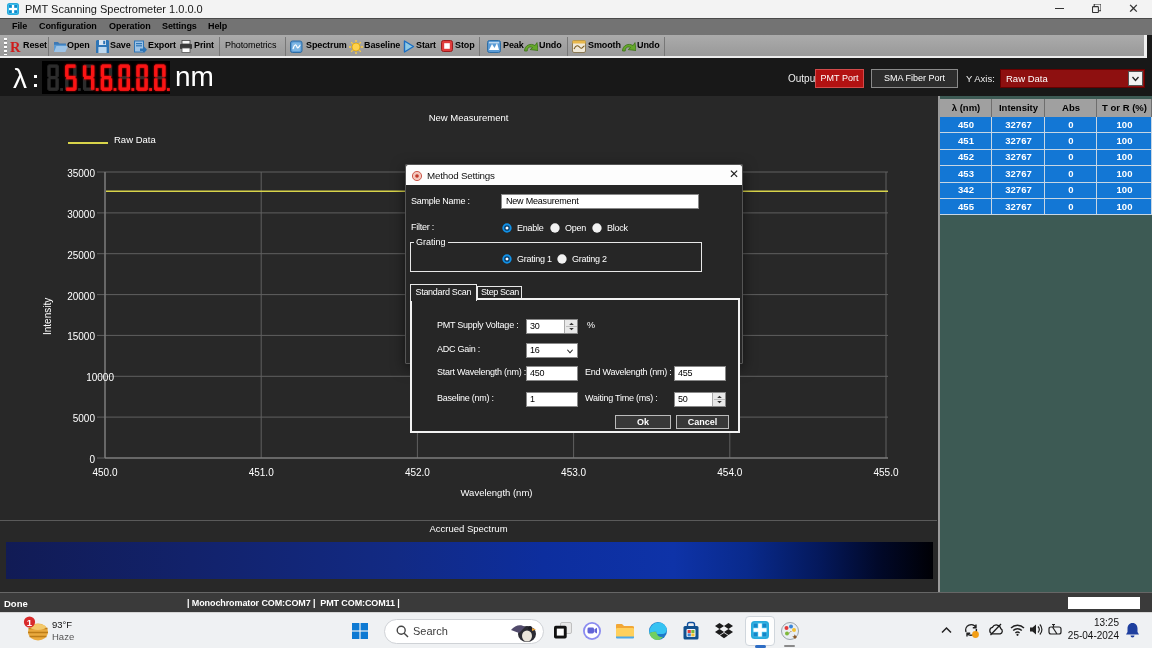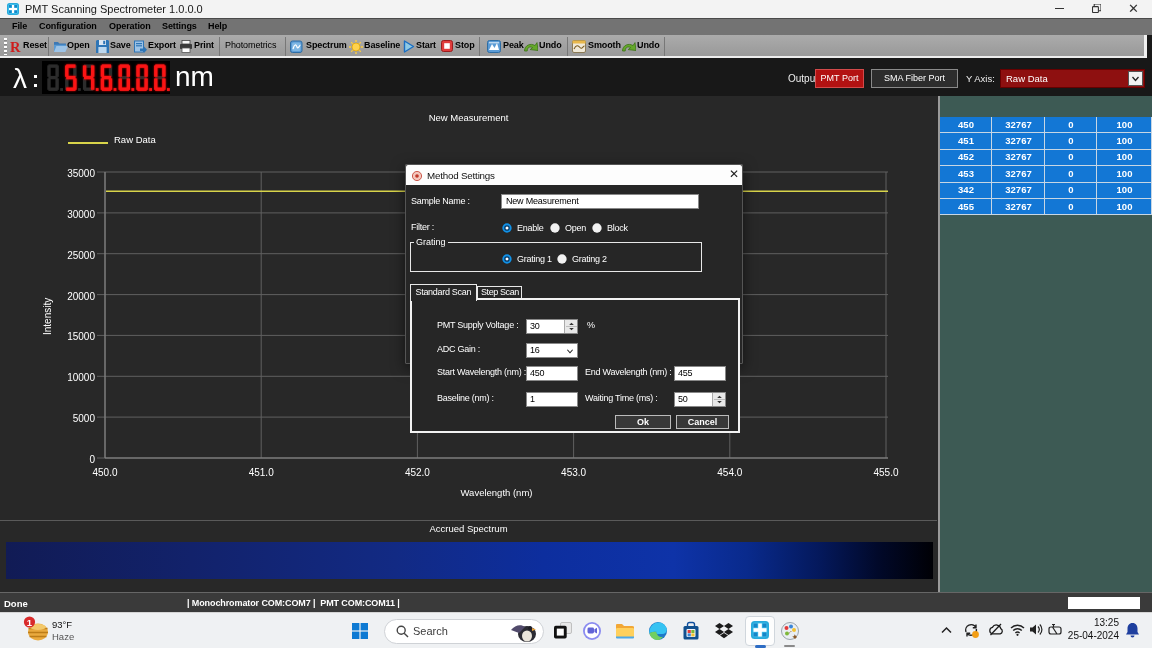--- a/index.html
+++ b/index.html
@@ -298,36 +298,46 @@
       <line x1="886" y1="76" x2="886" y2="362" stroke="#606060" stroke-width="1"></line>
       <line x1="105" y1="76" x2="105" y2="362" stroke="#8a8a8a" stroke-width="1"></line>
       <line x1="105" y1="362" x2="888" y2="362" stroke="#8a8a8a" stroke-width="1"></line>
       <line x1="106" y1="95.2" x2="888" y2="95.2" stroke="#d8d44a" stroke-width="1.6"></line>
     </svg>
     <div class="lbl" style="left:0;top:72.0px;width:95px;text-align:right;font-size:10px;color:#fff">35000</div>
     <div class="lbl" style="left:0;top:112.9px;width:95px;text-align:right;font-size:10px;color:#fff">30000</div>
     <div class="lbl" style="left:0;top:153.7px;width:95px;text-align:right;font-size:10px;color:#fff">25000</div>
     <div class="lbl" style="left:0;top:194.6px;width:95px;text-align:right;font-size:10px;color:#fff">20000</div>
     <div class="lbl" style="left:0;top:235.4px;width:95px;text-align:right;font-size:10px;color:#fff">15000</div>
-    <div class="lbl" style="left:12px;top:276.3px;width:83px;text-align:right;font-size:10px;color:#fff">10000</div>
+    <div class="lbl" style="left:0;top:276.3px;width:114px;text-align:right;font-size:10px;color:#fff">10000</div>
     <div class="lbl" style="left:0;top:317.1px;width:95px;text-align:right;font-size:10px;color:#fff">5000</div>
     <div class="lbl" style="left:0;top:358.0px;width:95px;text-align:right;font-size:10px;color:#fff">0</div>
     <div class="lbl" style="left:42px;top:239px;font-size:10px;color:#fff;transform:rotate(-90deg);transform-origin:left top">Intensity</div>
     <div class="lbl" style="left:75.0px;top:371px;width:60px;text-align:center;font-size:10px;color:#fff">450.0</div>
     <div class="lbl" style="left:231.2px;top:371px;width:60px;text-align:center;font-size:10px;color:#fff">451.0</div>
     <div class="lbl" style="left:387.4px;top:371px;width:60px;text-align:center;font-size:10px;color:#fff">452.0</div>
     <div class="lbl" style="left:543.6px;top:371px;width:60px;text-align:center;font-size:10px;color:#fff">453.0</div>
     <div class="lbl" style="left:699.8px;top:371px;width:60px;text-align:center;font-size:10px;color:#fff">454.0</div>
     <div class="lbl" style="left:856.0px;top:371px;width:60px;text-align:center;font-size:10px;color:#fff">455.0</div>
     <div class="lbl" style="left:105px;top:391px;width:783px;text-align:center;font-size:9.5px;color:#fff">Wavelength (nm)</div>
     <div class="abs" style="left:0;top:424px;width:937px;height:1px;background:#5a5a5a"></div>
     <div class="lbl" style="left:0;top:427px;width:937px;text-align:center;font-size:9.5px;color:#fff">Accrued Spectrum</div>
     <div class="abs" style="left:6px;top:446px;width:927px;height:37px;background:linear-gradient(90deg,#111b55 0%,#12226b 20%,#122a84 42%,#0d2e9e 58%,#0e33a8 72%,#092a8c 80%,#04185a 88%,#01092a 94%,#000005 100%)"></div>
   </div>
 <div class="abs" style="left:938px;top:96px;width:214px;height:496px;background:#3d5a54;border-left:2px solid #9a9a9a">
+    <div class="abs" style="left:0;top:3px;width:212px;height:18px;background:#a0a0a0">
+      <div class="lbl" style="left:0px;top:3px;width:52px;text-align:center;font-size:9.5px;font-weight:700;color:#000">λ (nm)</div>
+      <div class="abs" style="left:51px;top:0;width:1px;height:18px;background:#6e6e6e"></div>
+      <div class="lbl" style="left:52px;top:3px;width:53px;text-align:center;font-size:9.5px;font-weight:700;color:#000">Intensity</div>
+      <div class="abs" style="left:104px;top:0;width:1px;height:18px;background:#6e6e6e"></div>
+      <div class="lbl" style="left:105px;top:3px;width:52px;text-align:center;font-size:9.5px;font-weight:700;color:#000">Abs</div>
+      <div class="abs" style="left:156px;top:0;width:1px;height:18px;background:#6e6e6e"></div>
+      <div class="lbl" style="left:157px;top:3px;width:55px;text-align:center;font-size:9.5px;font-weight:700;color:#000">T or R (%)</div>
+      <div class="abs" style="left:211px;top:0;width:1px;height:18px;background:#6e6e6e"></div>
+    </div>
     <div class="abs" style="left:0;top:21px;width:212px;height:16.4px;background:#1377d5;border-bottom:1px solid #c7d6e4">
       <div class="lbl" style="left:0px;top:1.5px;width:52px;text-align:center;font-size:9.5px;font-weight:700;color:#fff">450</div>
       <div class="abs" style="left:51px;top:0;width:1px;height:16.4px;background:#c7d6e4"></div>
       <div class="lbl" style="left:52px;top:1.5px;width:53px;text-align:center;font-size:9.5px;font-weight:700;color:#fff">32767</div>
       <div class="abs" style="left:104px;top:0;width:1px;height:16.4px;background:#c7d6e4"></div>
       <div class="lbl" style="left:105px;top:1.5px;width:52px;text-align:center;font-size:9.5px;font-weight:700;color:#fff">0</div>
       <div class="abs" style="left:156px;top:0;width:1px;height:16.4px;background:#c7d6e4"></div>
       <div class="lbl" style="left:157px;top:1.5px;width:55px;text-align:center;font-size:9.5px;font-weight:700;color:#fff">100</div>
       <div class="abs" style="left:211px;top:0;width:1px;height:16.4px;background:#c7d6e4"></div>
     </div>

